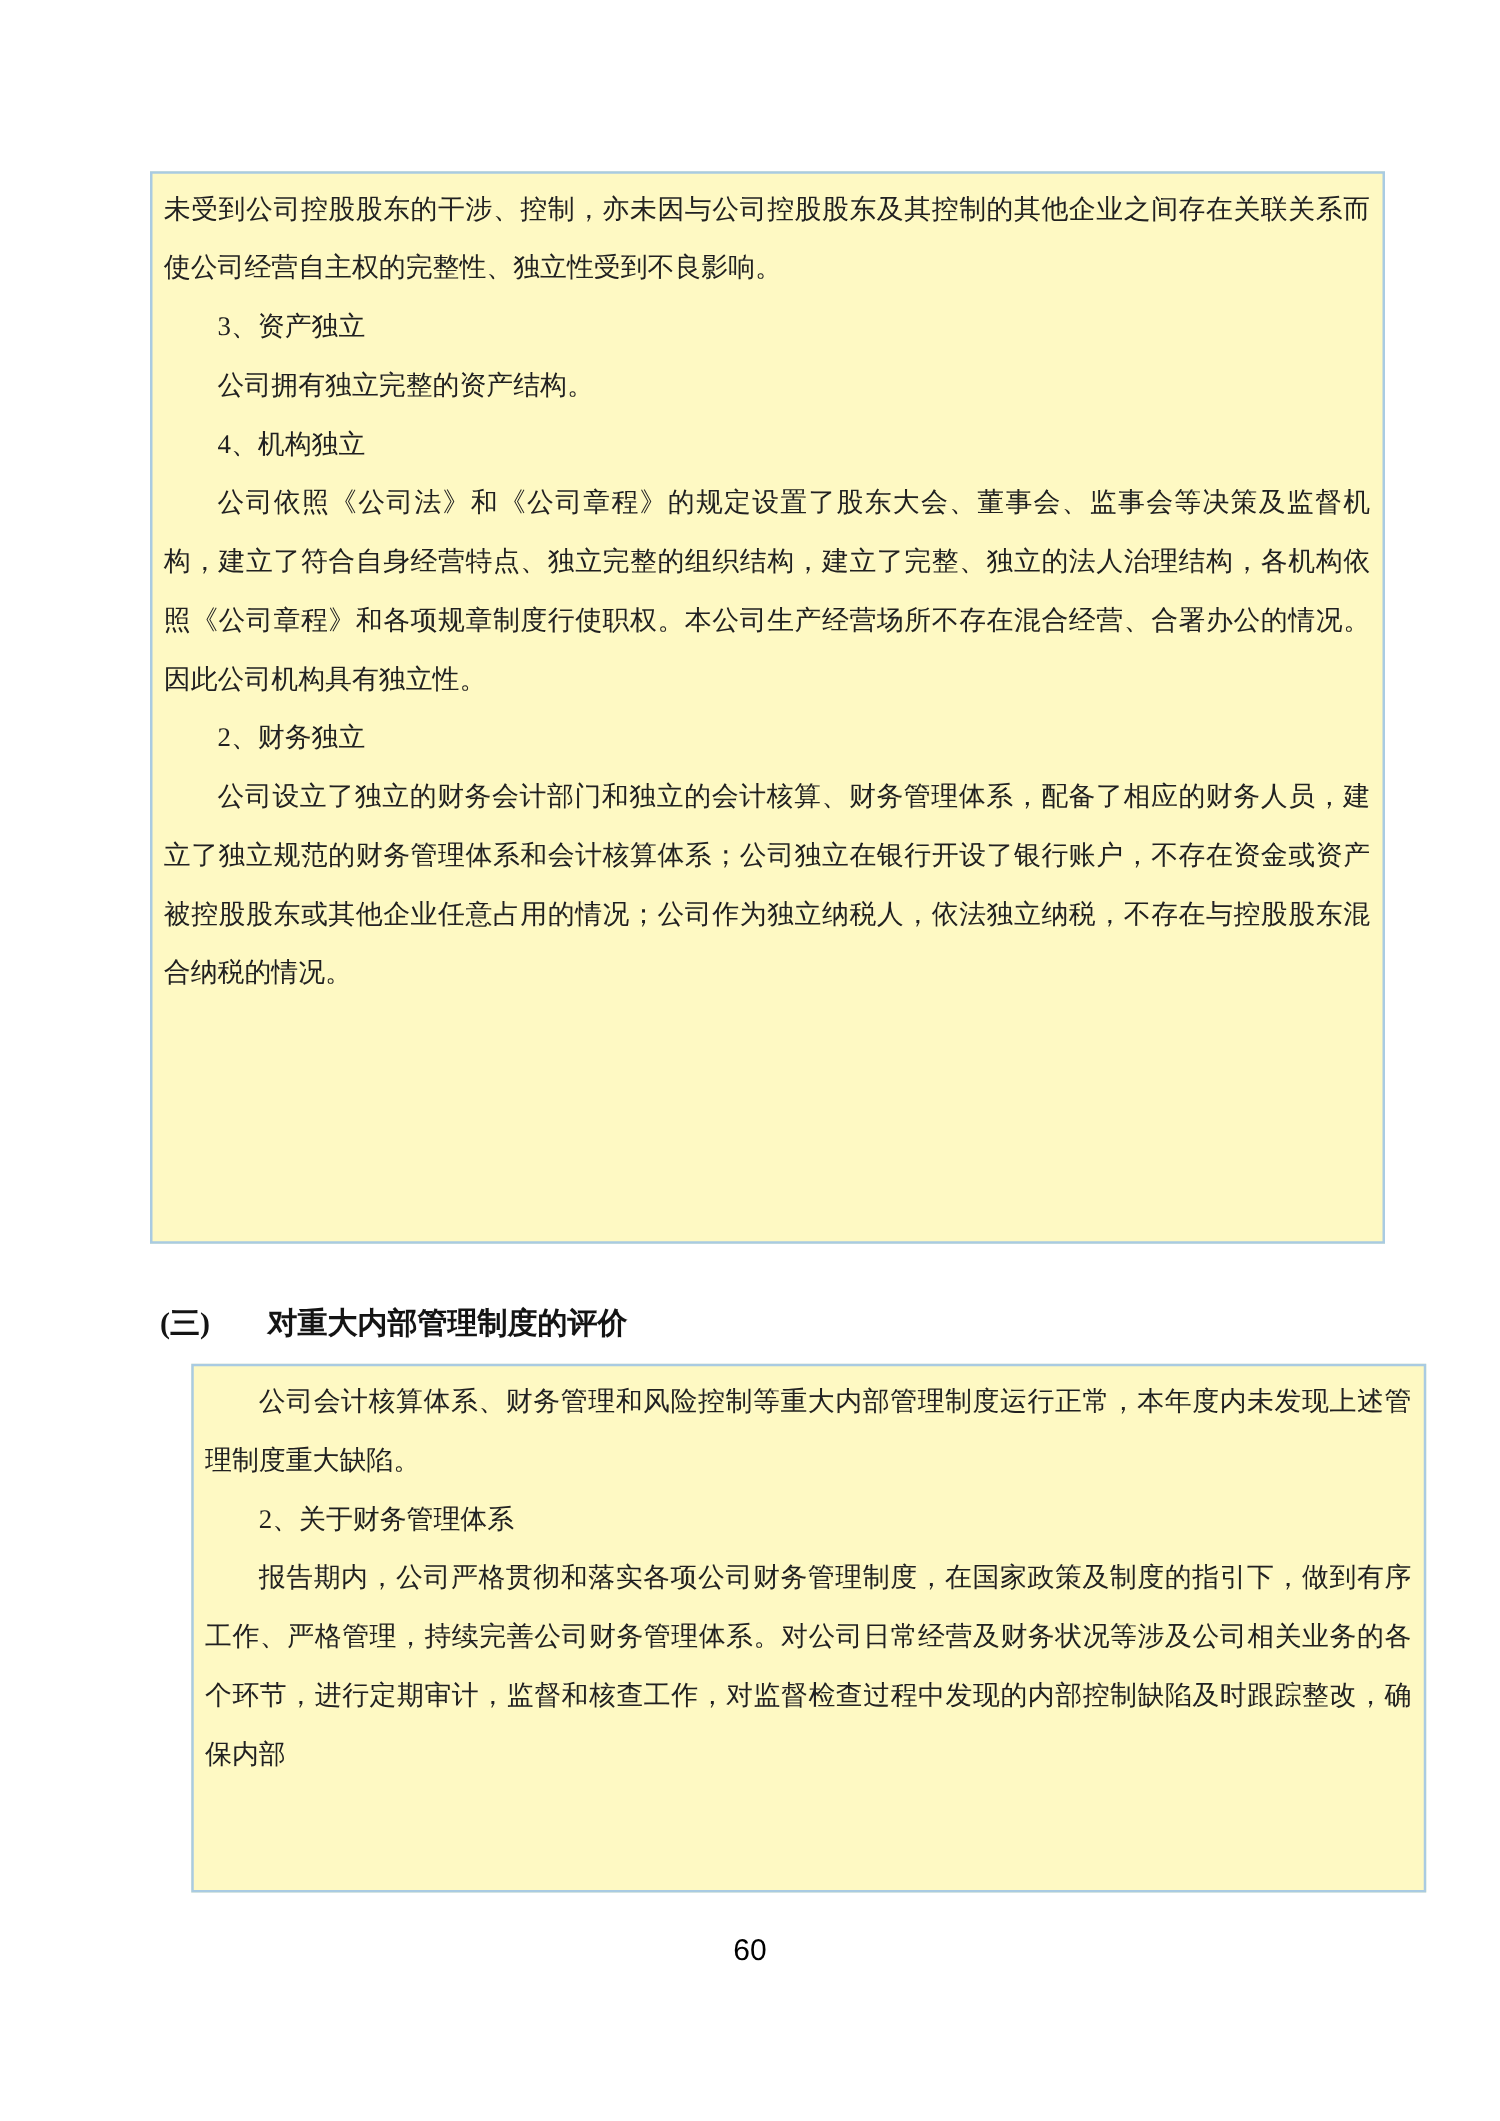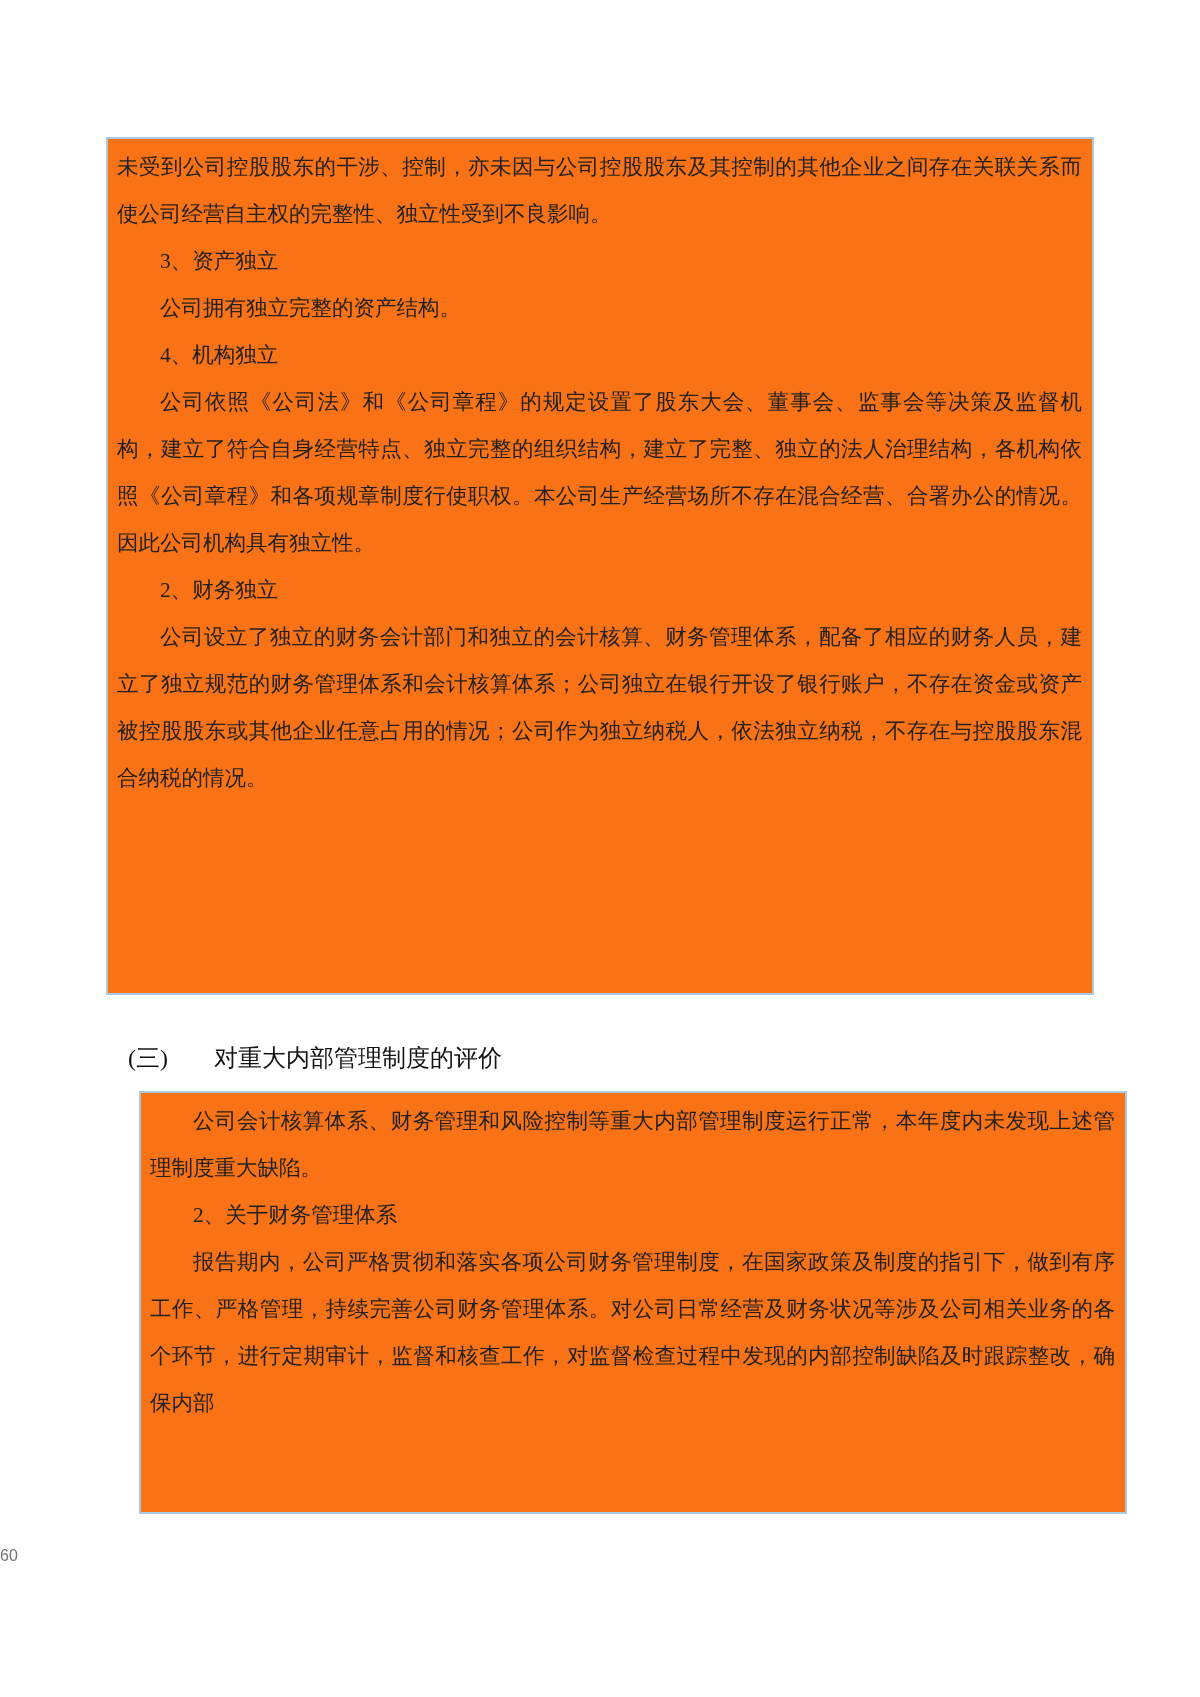--- a/index.html
+++ b/index.html
@@ -10,55 +10,56 @@
   }
   body {
     position: relative;
     width: 1200px;
     height: 1697px;
     font-family: "Liberation Serif", "DejaVu Serif", serif;
     overflow: hidden;
   }
   .text-box {
     position: absolute;
-    left: 106px;
+    left: 120px;
     width: 988px;
     border: 2px solid #a9cbe2;
-    background: #f97316;
+    background: #fef9c3;
     padding: 5px 10px 4px 9px;
     overflow: hidden;
   }
   #box1 { top: 137px; height: 858px; }
   #box2 { top: 1091px; height: 423px; margin-left: 33px; }
   p.para {
     margin: 0;
     font-size: 21.5px;
     line-height: 47px;
     color: #212121;
     text-align: justify;
     text-justify: inter-ideograph;
   }
   p.para.indent { text-indent: 2em; }
   .section-heading {
     position: absolute;
     left: 128px;
     top: 1042px;
     font-size: 24px;
-    font-weight: normal;
+    font-weight: bold;
     color: #141414;
     white-space: nowrap;
   }
   .section-heading .heading-num { margin-right: 46px; }
   .page-number {
     position: absolute;
     top: 1547px;
     left: 0;
     width: 100%;
-    font-size: 16px;
-    color: #737373;
+    text-align: center;
+    font-size: 24px;
+    color: #000000;
     font-family: "Liberation Sans", "DejaVu Sans", sans-serif;
   }
 </style>
 </head>
 <body>
 
 <div class="text-box" id="box1">
   <p class="para">未受到公司控股股东的干涉、控制，亦未因与公司控股股东及其控制的其他企业之间存在关联关系而使公司经营自主权的完整性、独立性受到不良影响。</p>
   <p class="para indent">3、资产独立</p>
   <p class="para indent">公司拥有独立完整的资产结构。</p>

